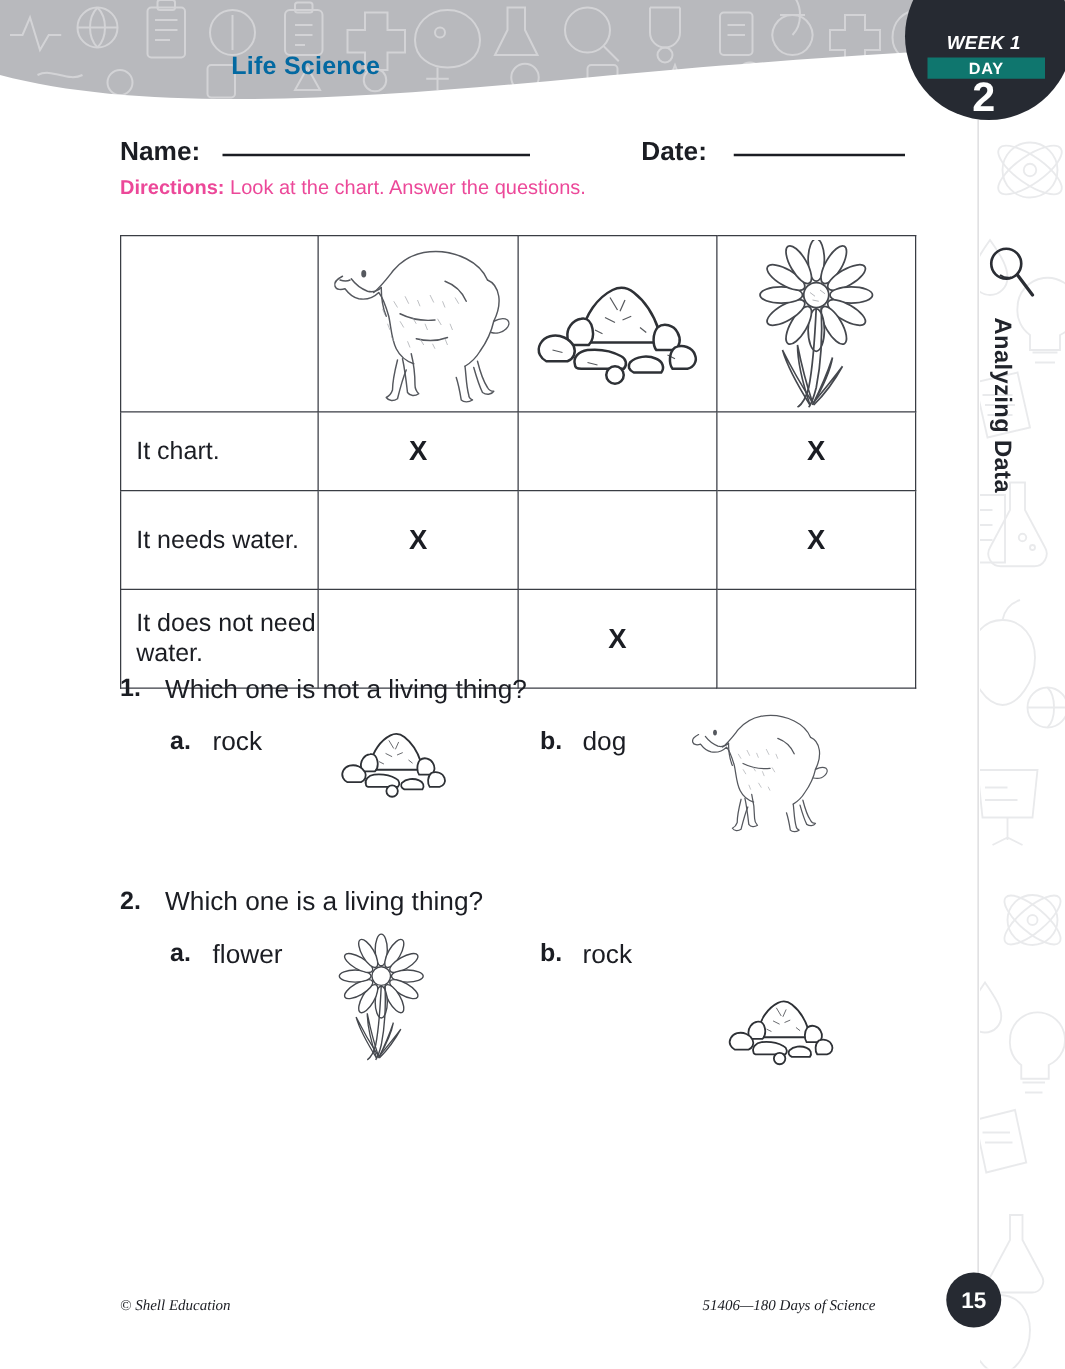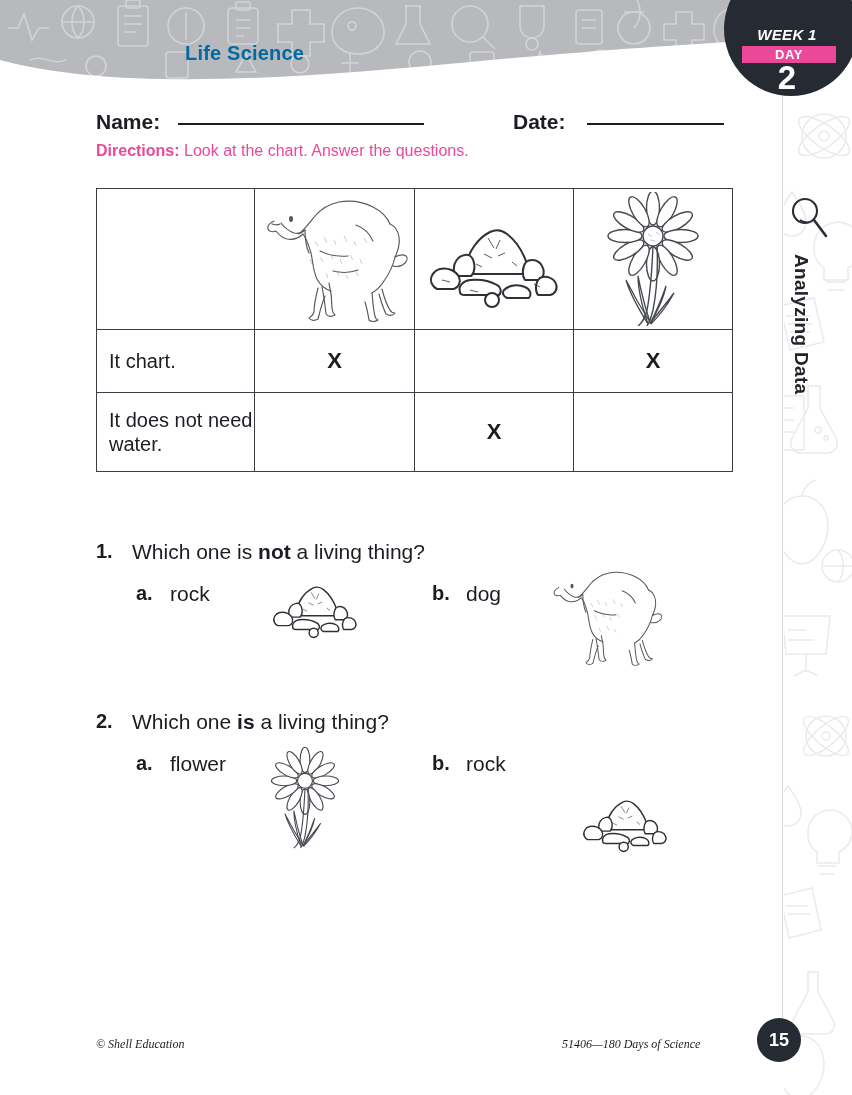--- a/index.html
+++ b/index.html
@@ -70,21 +70,21 @@
     color: #ffffff;
     font-size: 15px;
     font-weight: bold;
     letter-spacing: .3px;
     font-style: italic;
   }
   .week-badge .day-bar {
     position: absolute;
     left: 18px; right: 22px; top: 84px;
     height: 17px;
-    background: #ec4899;
+    background: #0f766e;
     color: #ffffff;
     font-size: 13px;
     font-weight: bold;
     text-align: center;
     line-height: 17px;
     letter-spacing: .6px;
   }
   .week-badge .day-num {
     position: absolute;
     left: 0; right: 8px; top: 99px;
@@ -207,21 +207,21 @@
     color: #1b1d23;
     white-space: nowrap;
   }
   .q-num {
     position: absolute;
     left: 0; top: 0;
     font-weight: bold;
     font-size: 20px;
   }
   .q-text { margin-left: 36px; }
-  .q-text b { font-weight: bold; margin-top: 28px; }
+  .q-text b { font-weight: normal; margin-top: 28px; }
   .choices { position: relative; margin-top: 16px; height: 130px; }
   .choice { position: absolute; top: 0; }
   .ch-letter {
     position: absolute;
     left: 0; top: 2px;
     font-size: 20px;
     font-weight: bold;
     color: #1b1d23;
   }
   .ch-word {
@@ -482,20 +482,26 @@
         </td>
       </tr>
 
       <tr class="r-grows">
         <td class="lbl">It chart.</td>
         <td class="mark">X</td>
         <td class="mark"></td>
         <td class="mark">X</td>
       </tr>
 
+      <tr class="r-needs">
+        <td class="lbl">It needs water.</td>
+        <td class="mark">X</td>
+        <td class="mark"></td>
+        <td class="mark">X</td>
+      </tr>
 
       <tr class="r-notneed">
         <td class="lbl">It does not need water.</td>
         <td class="mark"></td>
         <td class="mark">X</td>
         <td class="mark"></td>
       </tr>
     </tbody>
   </table>
 

